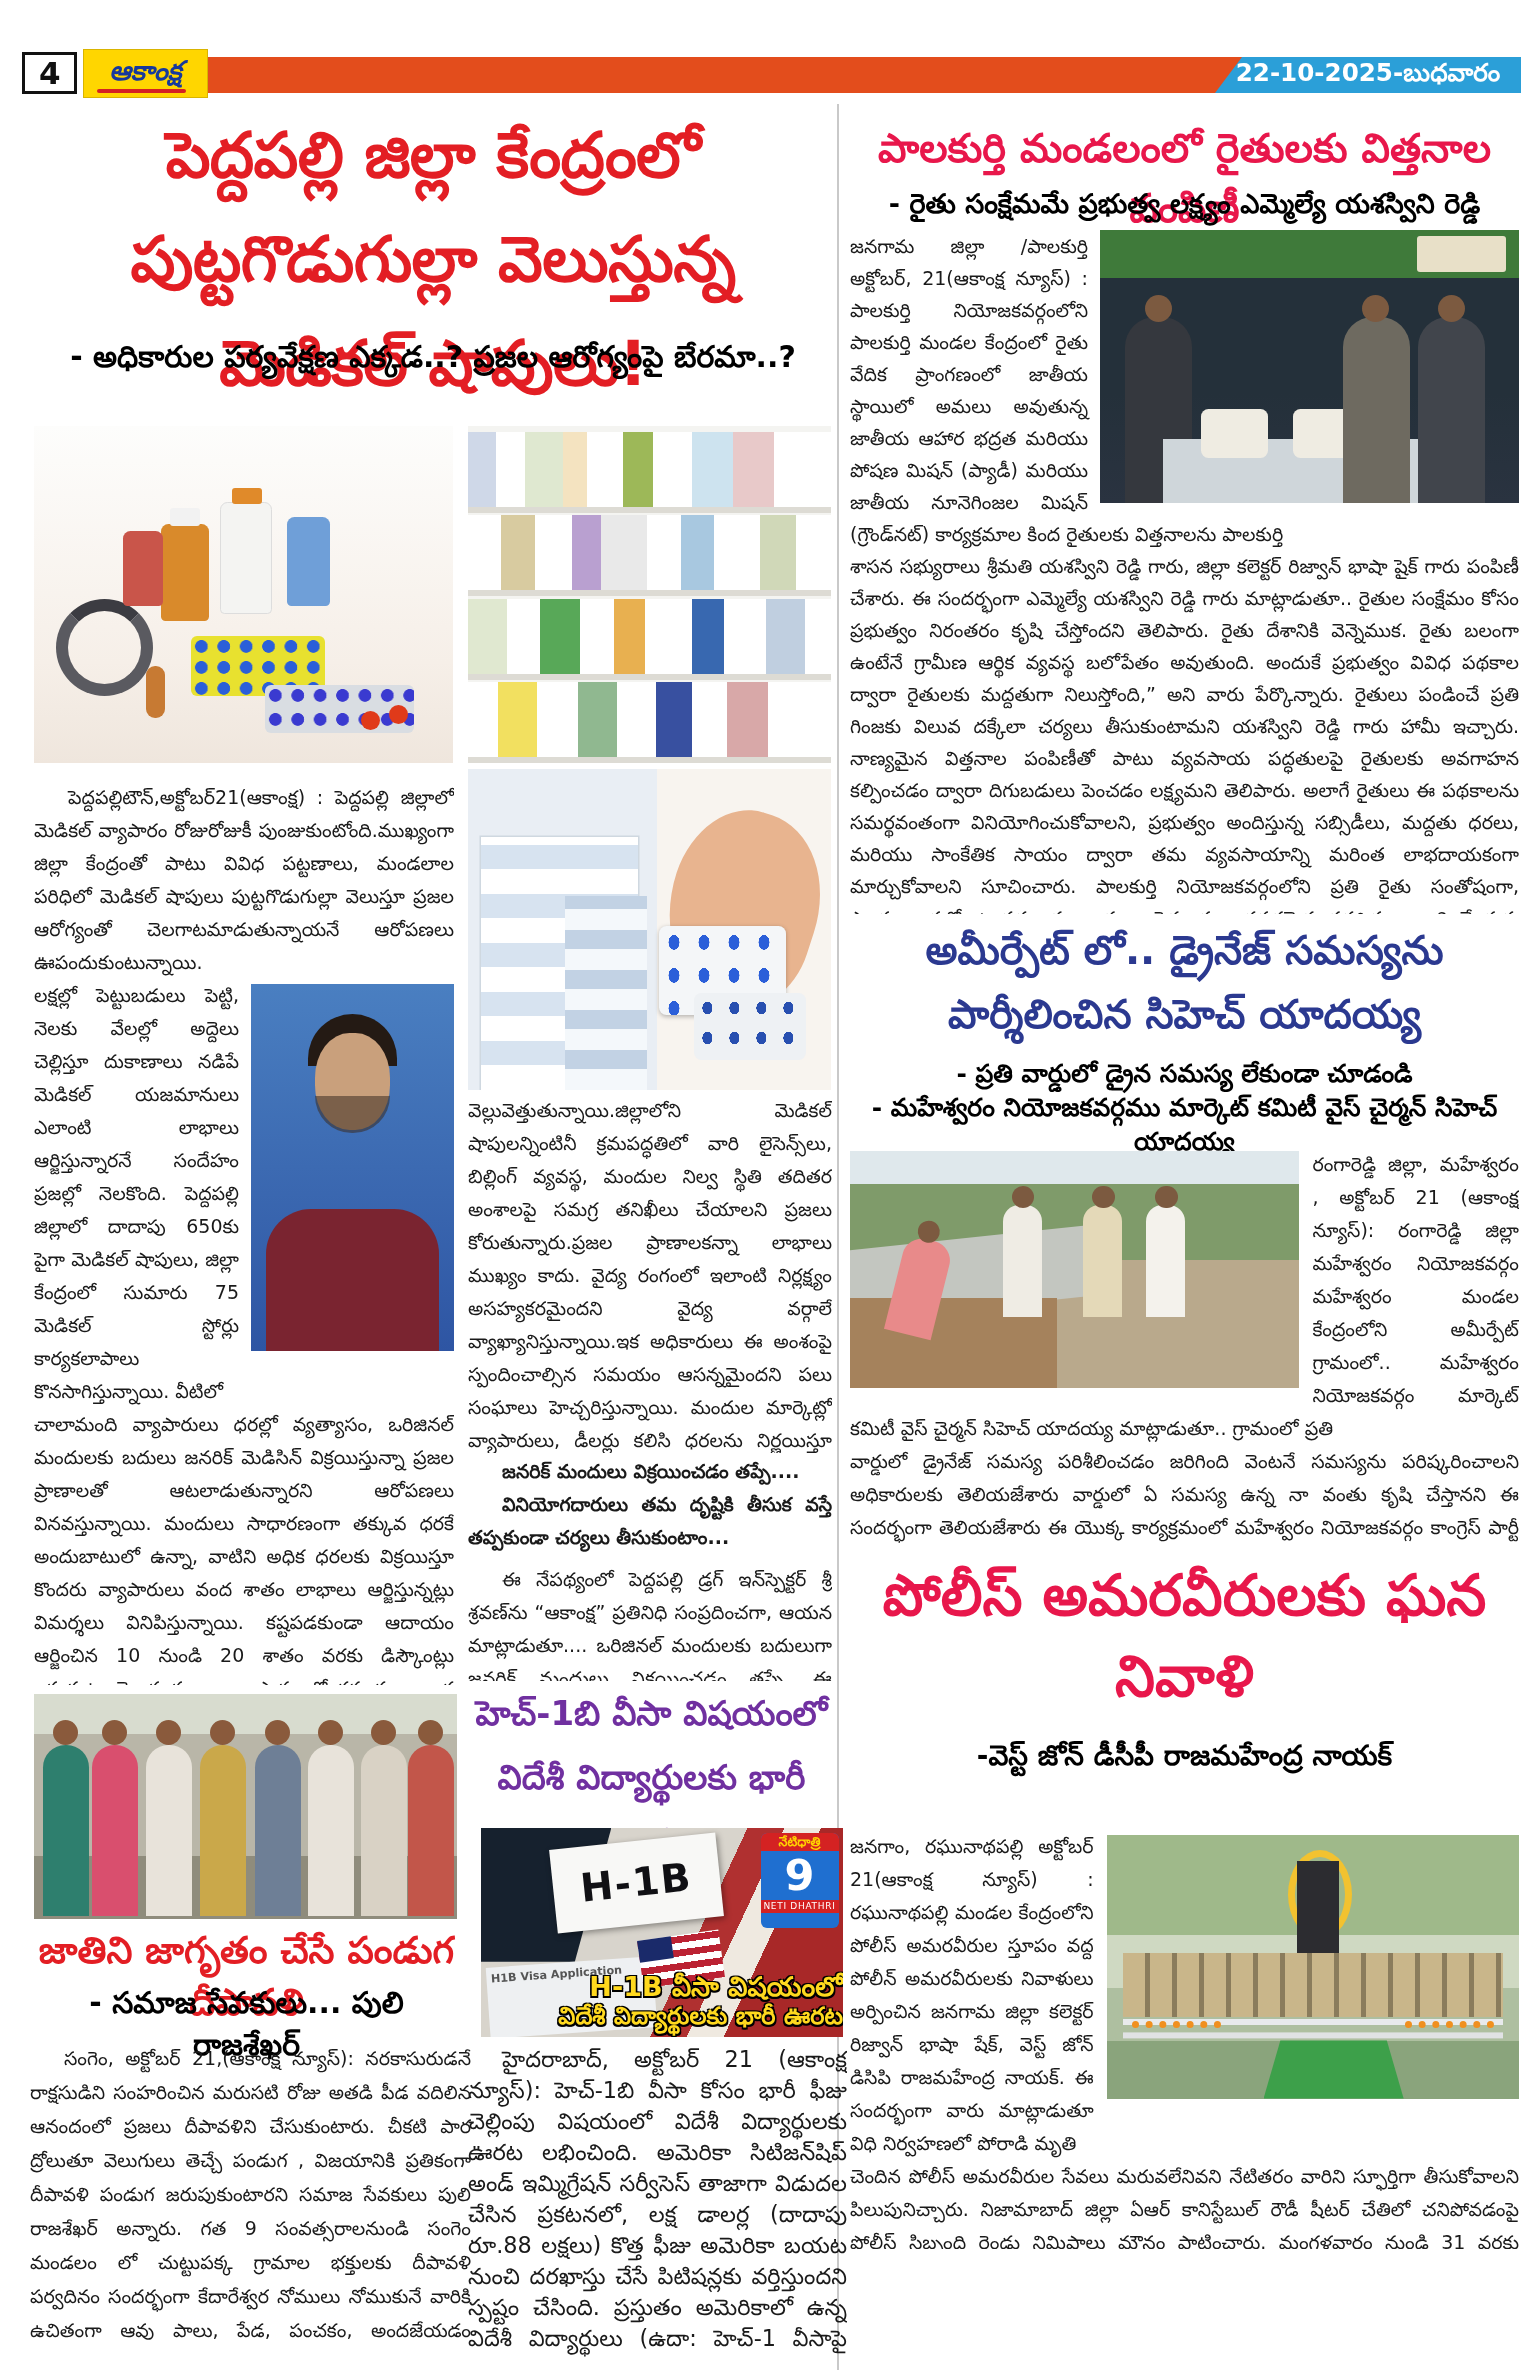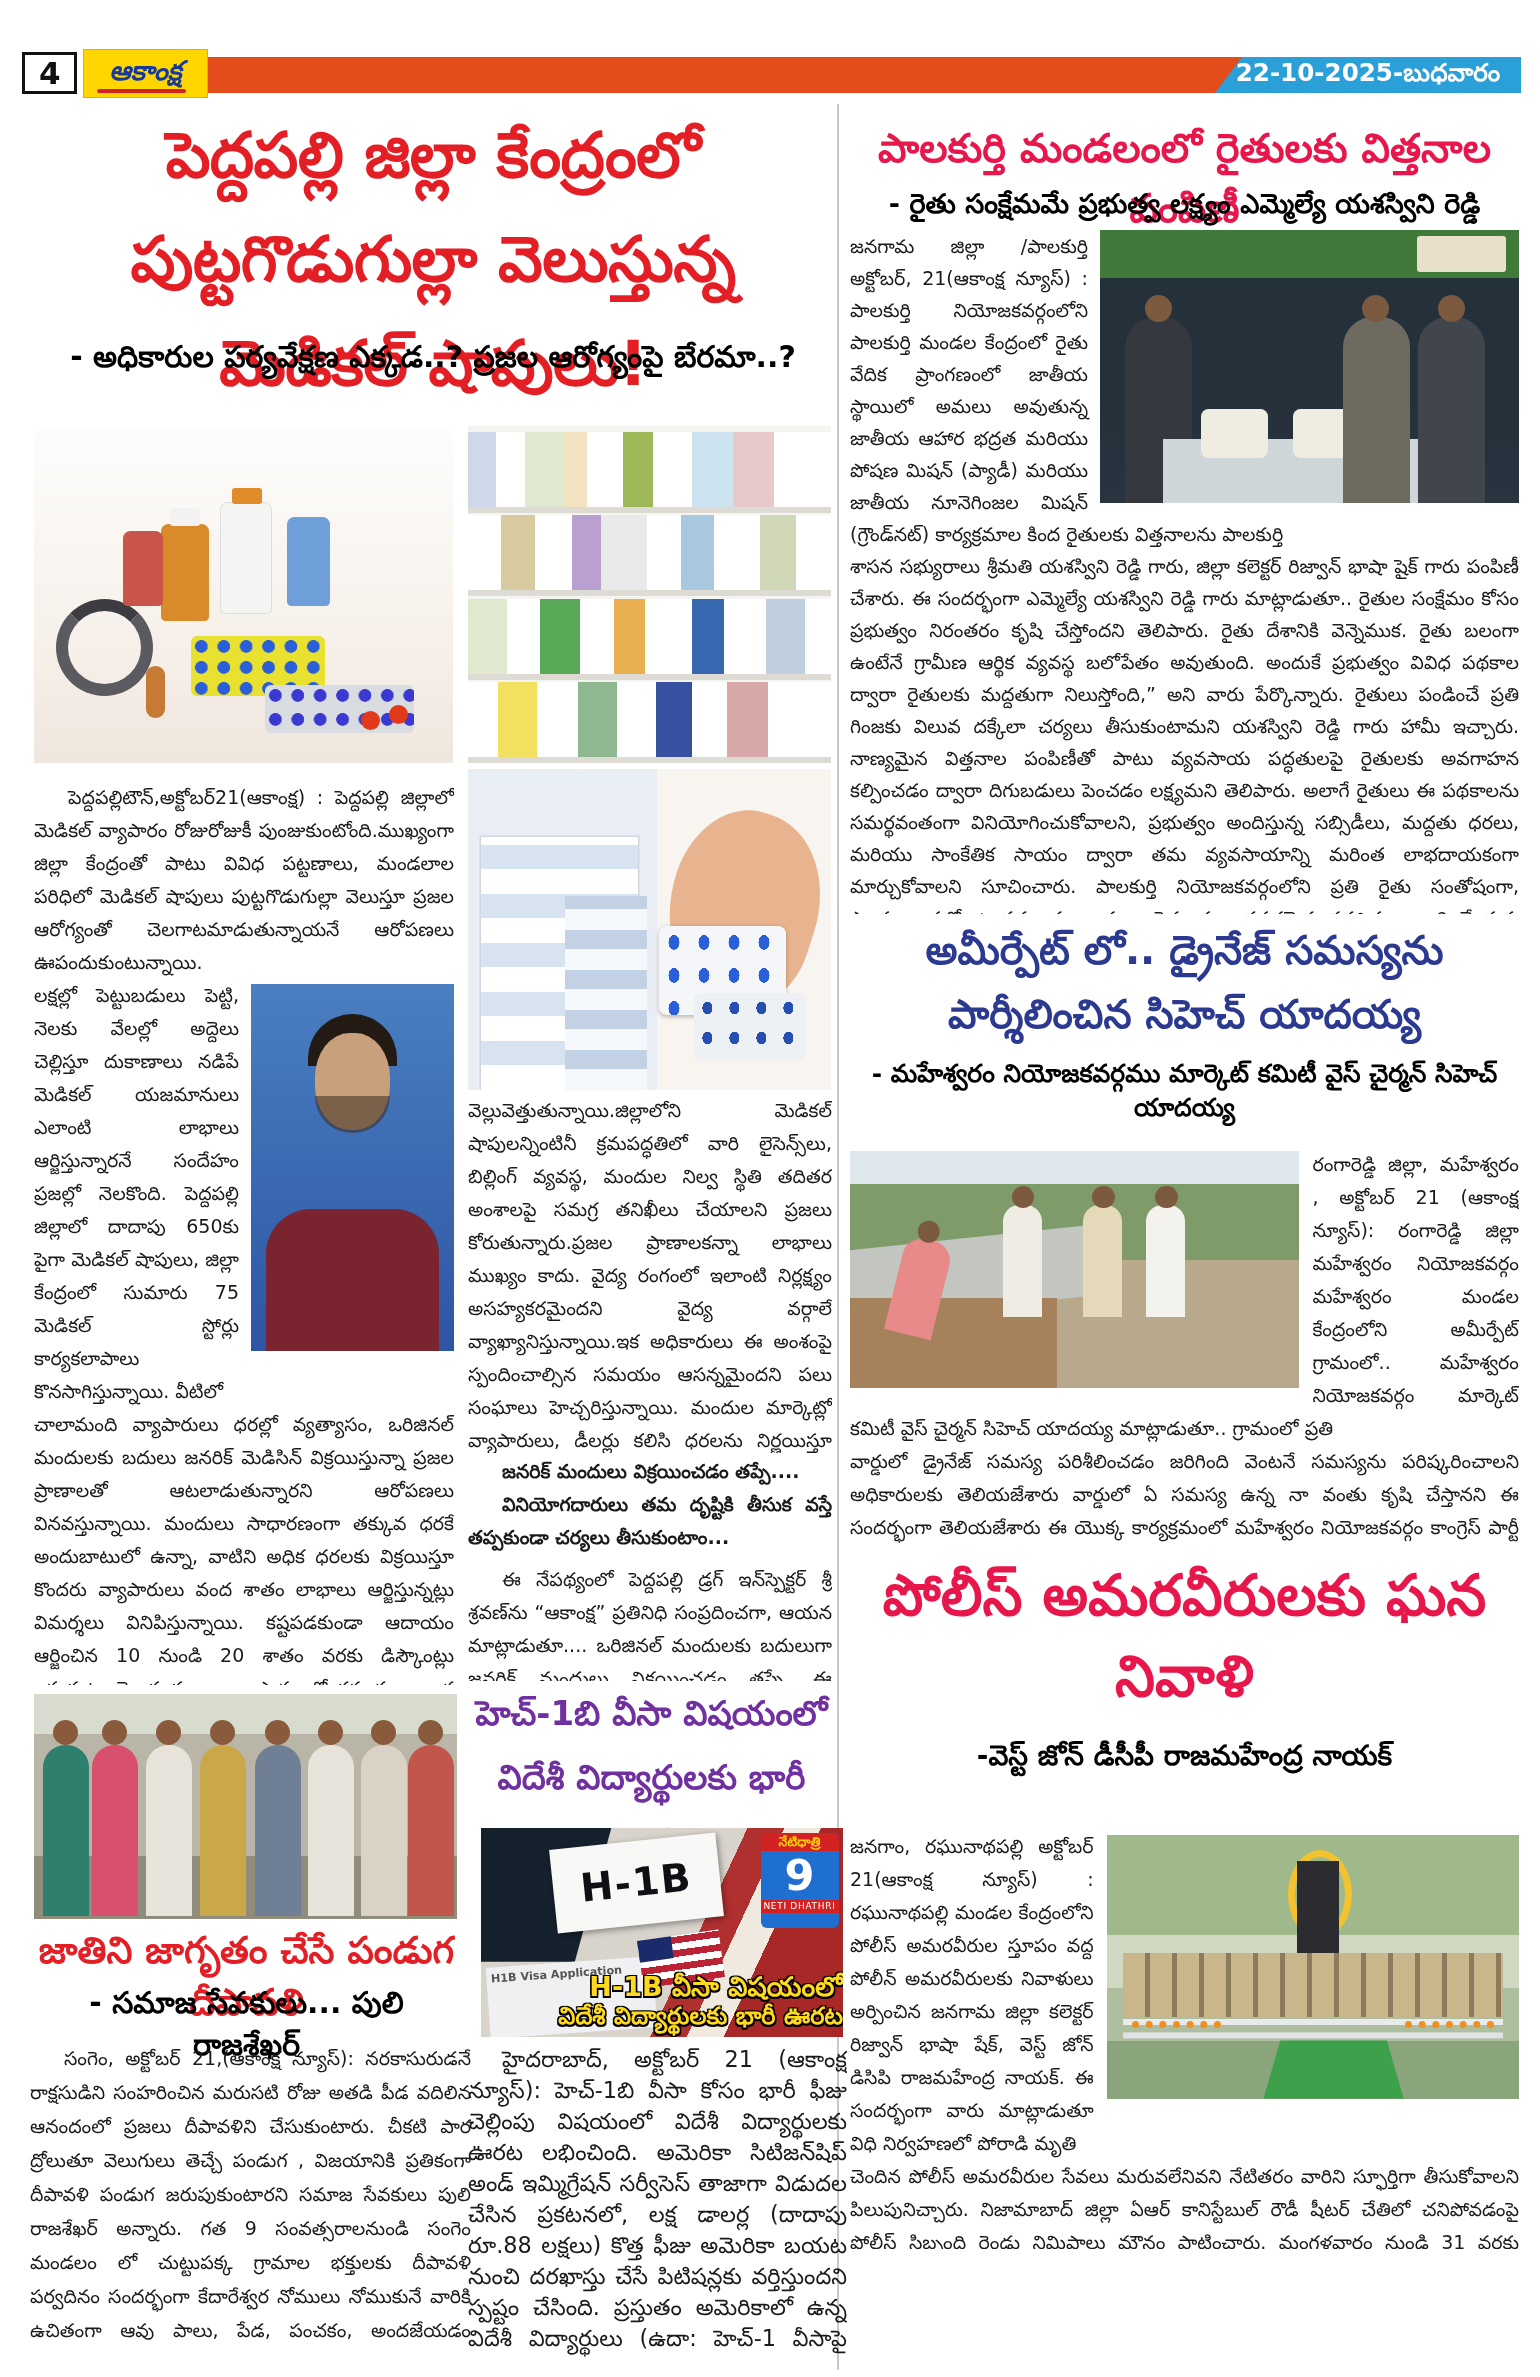--- a/index.html
+++ b/index.html
@@ -261,20 +261,21 @@
       <div class="sack2"></div>
       <div class="man m1"></div>
       <div class="man m2"></div>
     </div>
     <p style="text-indent:0">జనగామ జిల్లా /పాలకుర్తి అక్టోబర్, 21(ఆకాంక్ష న్యూస్) : పాలకుర్తి నియోజకవర్గంలోని పాలకుర్తి మండల కేంద్రంలో రైతు వేదిక ప్రాంగణంలో జాతీయ స్థాయిలో అమలు అవుతున్న జాతీయ ఆహార భద్రత మరియు పోషణ మిషన్ (ప్యాడీ) మరియు జాతీయ నూనెగింజల మిషన్ (గ్రౌండ్‌నట్) కార్యక్రమాల కింద రైతులకు విత్తనాలను  పాలకుర్తి</p>
     <p style="text-indent:0">శాసన సభ్యురాలు శ్రీమతి యశస్విని రెడ్డి గారు, జిల్లా కలెక్టర్ రిజ్వాన్ భాషా షైక్ గారు పంపిణీ చేశారు. ఈ సందర్భంగా ఎమ్మెల్యే యశస్విని రెడ్డి గారు మాట్లాడుతూ.. రైతుల సంక్షేమం కోసం ప్రభుత్వం నిరంతరం కృషి చేస్తోందని తెలిపారు. రైతు దేశానికి వెన్నెముక. రైతు బలంగా ఉంటేనే గ్రామీణ ఆర్థిక వ్యవస్థ బలోపేతం అవుతుంది. అందుకే ప్రభుత్వం వివిధ పథకాల ద్వారా రైతులకు మద్దతుగా నిలుస్తోంది,” అని వారు పేర్కొన్నారు. రైతులు పండించే ప్రతి గింజకు విలువ దక్కేలా చర్యలు తీసుకుంటామని యశస్విని రెడ్డి గారు హామీ ఇచ్చారు. నాణ్యమైన విత్తనాల పంపిణీతో పాటు వ్యవసాయ పద్ధతులపై రైతులకు అవగాహన కల్పించడం ద్వారా దిగుబడులు పెంచడం లక్ష్యమని తెలిపారు. అలాగే రైతులు ఈ పథకాలను సమర్థవంతంగా వినియోగించుకోవాలని, ప్రభుత్వం అందిస్తున్న సబ్సిడీలు, మద్దతు ధరలు, మరియు సాంకేతిక సాయం ద్వారా తమ వ్యవసాయాన్ని మరింత లాభదాయకంగా మార్చుకోవాలని సూచించారు. పాలకుర్తి నియోజకవర్గంలోని ప్రతి రైతు సంతోషంగా, స్వావలంబనతో ఉండడం మా లక్ష్యం. రైతులకు అవసరమైన సహాయం అందించేందుకు ప్రభుత్వం అన్ని విధాలా సిద్ధంగా ఉందని, రైతు సంక్షేమమే ధ్యేయంగా “గౌరవ్‌నేత” కృషి చేస్తున్నామని, భక్తి శ్రద్ధలతో వ్యవసాయం చేస్తున్న రైతన్నల కోసం ఈ కార్యక్రమంలో “గౌరవ్‌నేత” చైర్మన్ లఢ్డాల మంజుల భాస్కర్, టిక్ మరియు మండల అధ్యక్షులు నాగన్న, వ్యవసాయ శాఖ అధికారులు, స్థానిక ప్రజాప్రతినిధులు, కాంగ్రెస్ పార్టీ నాయకులు, సొసైటీ సభ్యులు, రైతు సంఘాల ప్రతినిధులు మరియు భారీ సంఖ్యలో రైతులు పాల్గొన్నారు..</p>
   </div>
 
   <h2 class="abs yada-head center">అమీర్పేట్ లో.. డ్రైనేజ్ సమస్యను పార్శీలించిన సిహెచ్ యాదయ్య</h2>
   <div class="abs yada-sub center">
+    <div>- ప్రతి వార్డులో డ్రైన సమస్య లేకుండా చూడండి</div>
     <div>- మహేశ్వరం నియోజకవర్గము మార్కెట్ కమిటీ వైస్ చైర్మన్ సిహెచ్ యాదయ్య</div>
   </div>
   <div class="abs btxt yada-body">
     <div class="ph-drain">
       <div class="road"></div>
       <div class="dirt"></div>
       <div class="pink"></div>
       <div class="w1"></div>
       <div class="w2"></div>
       <div class="w3"></div>

